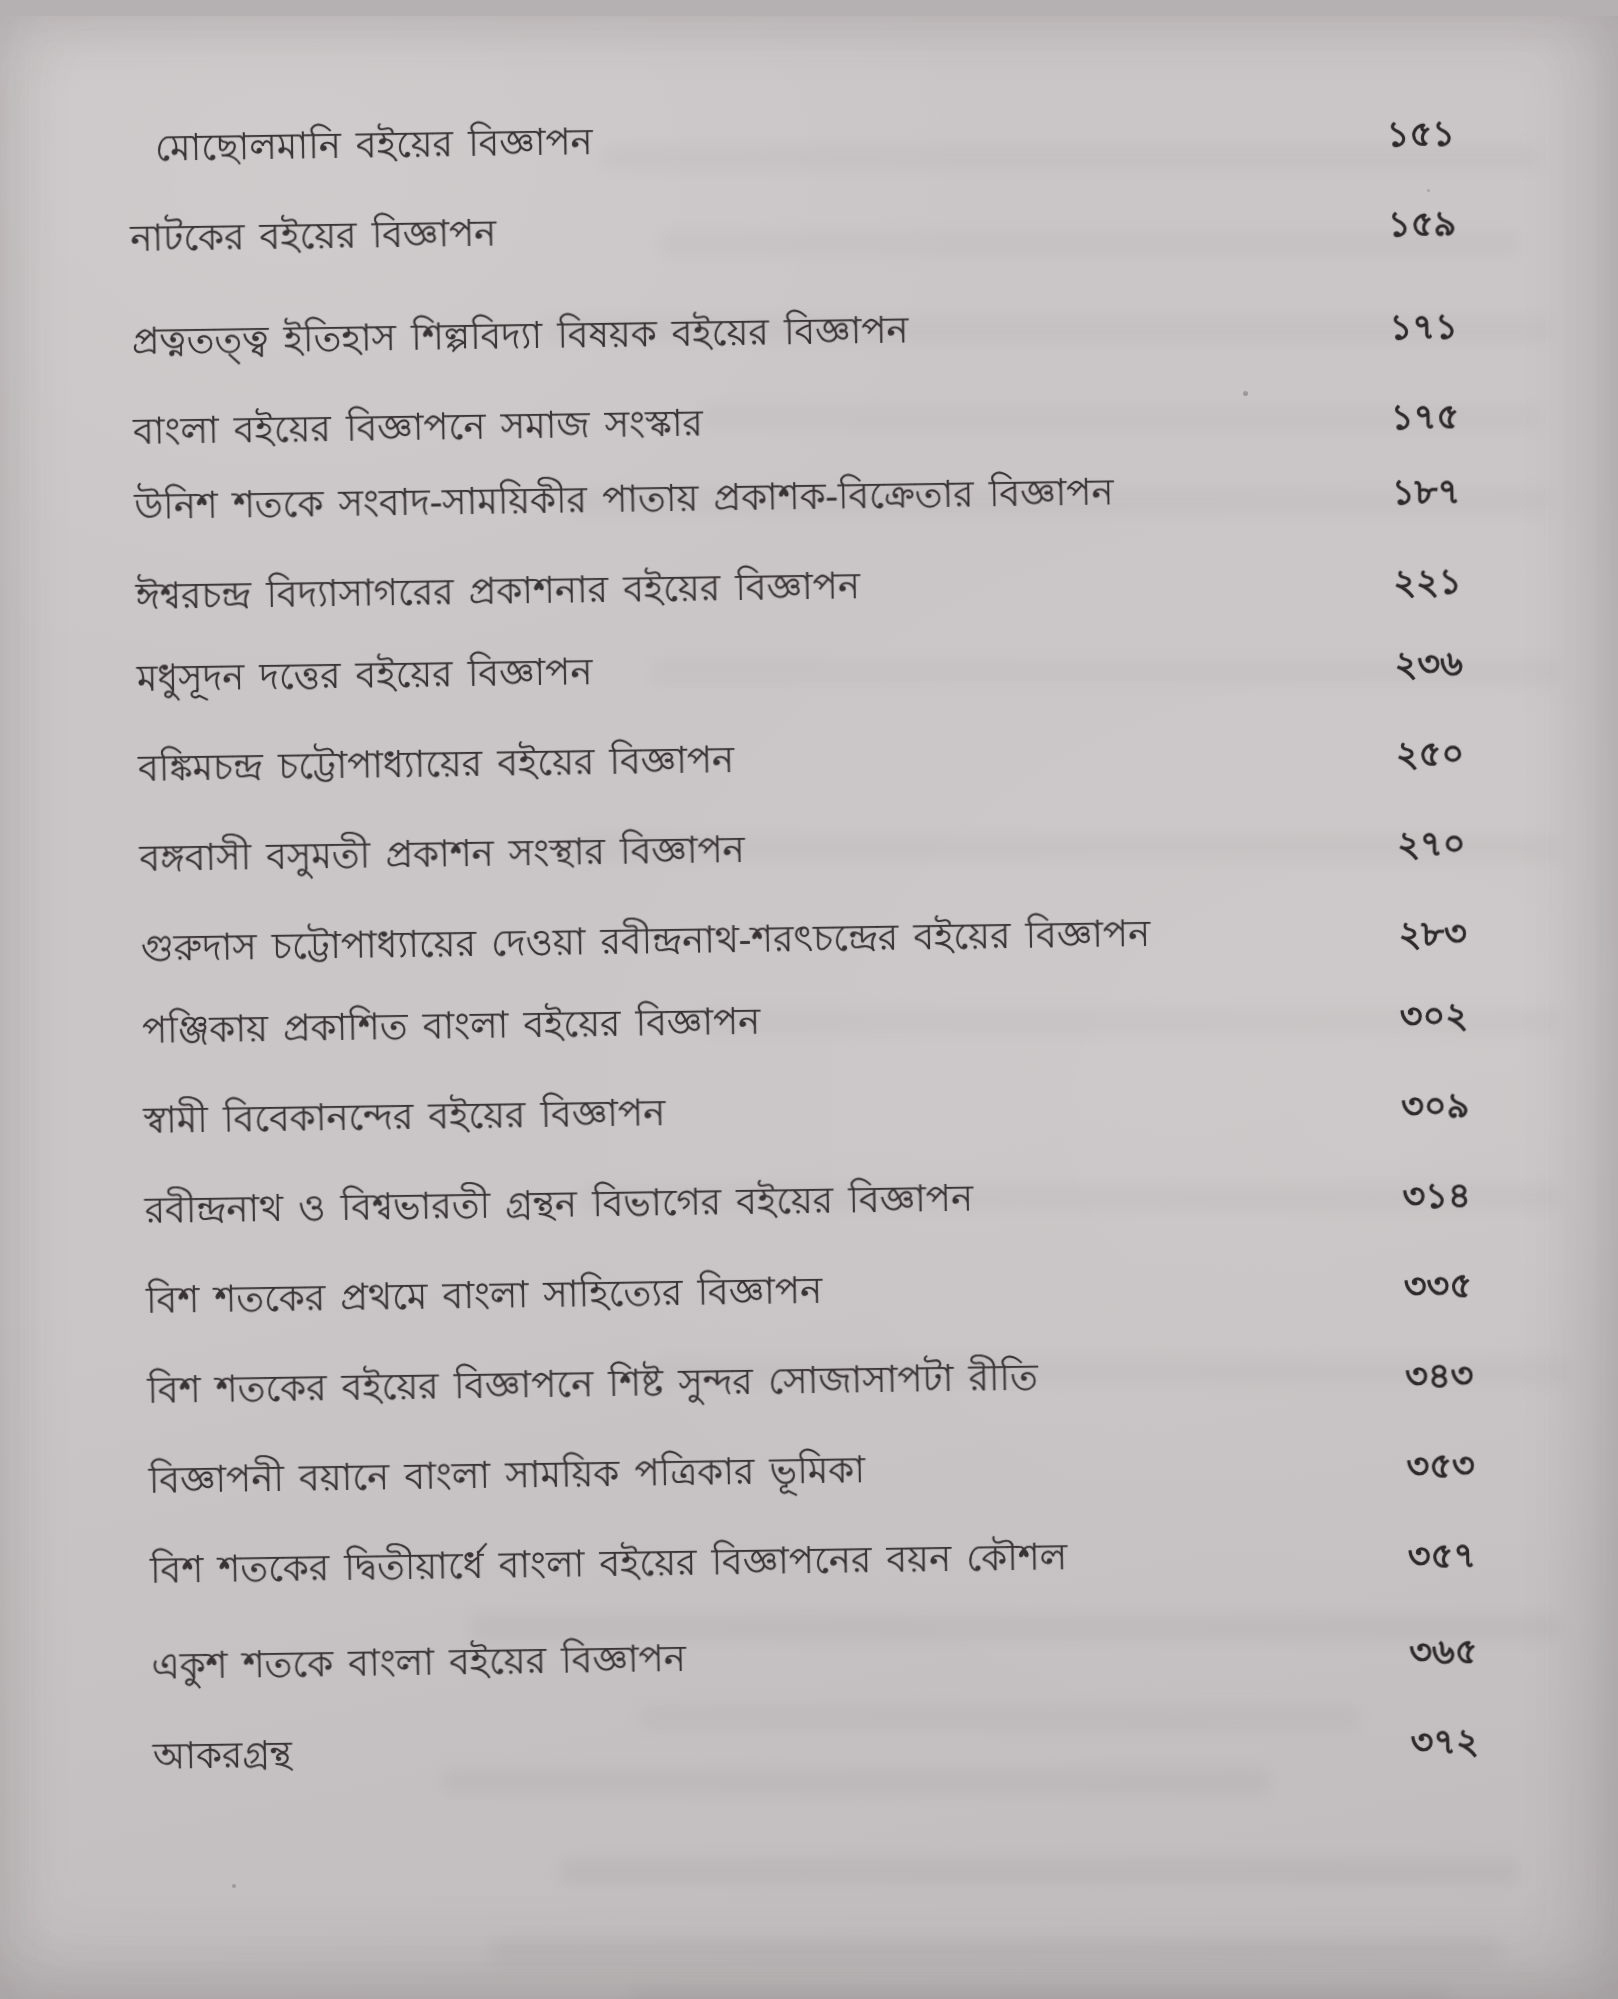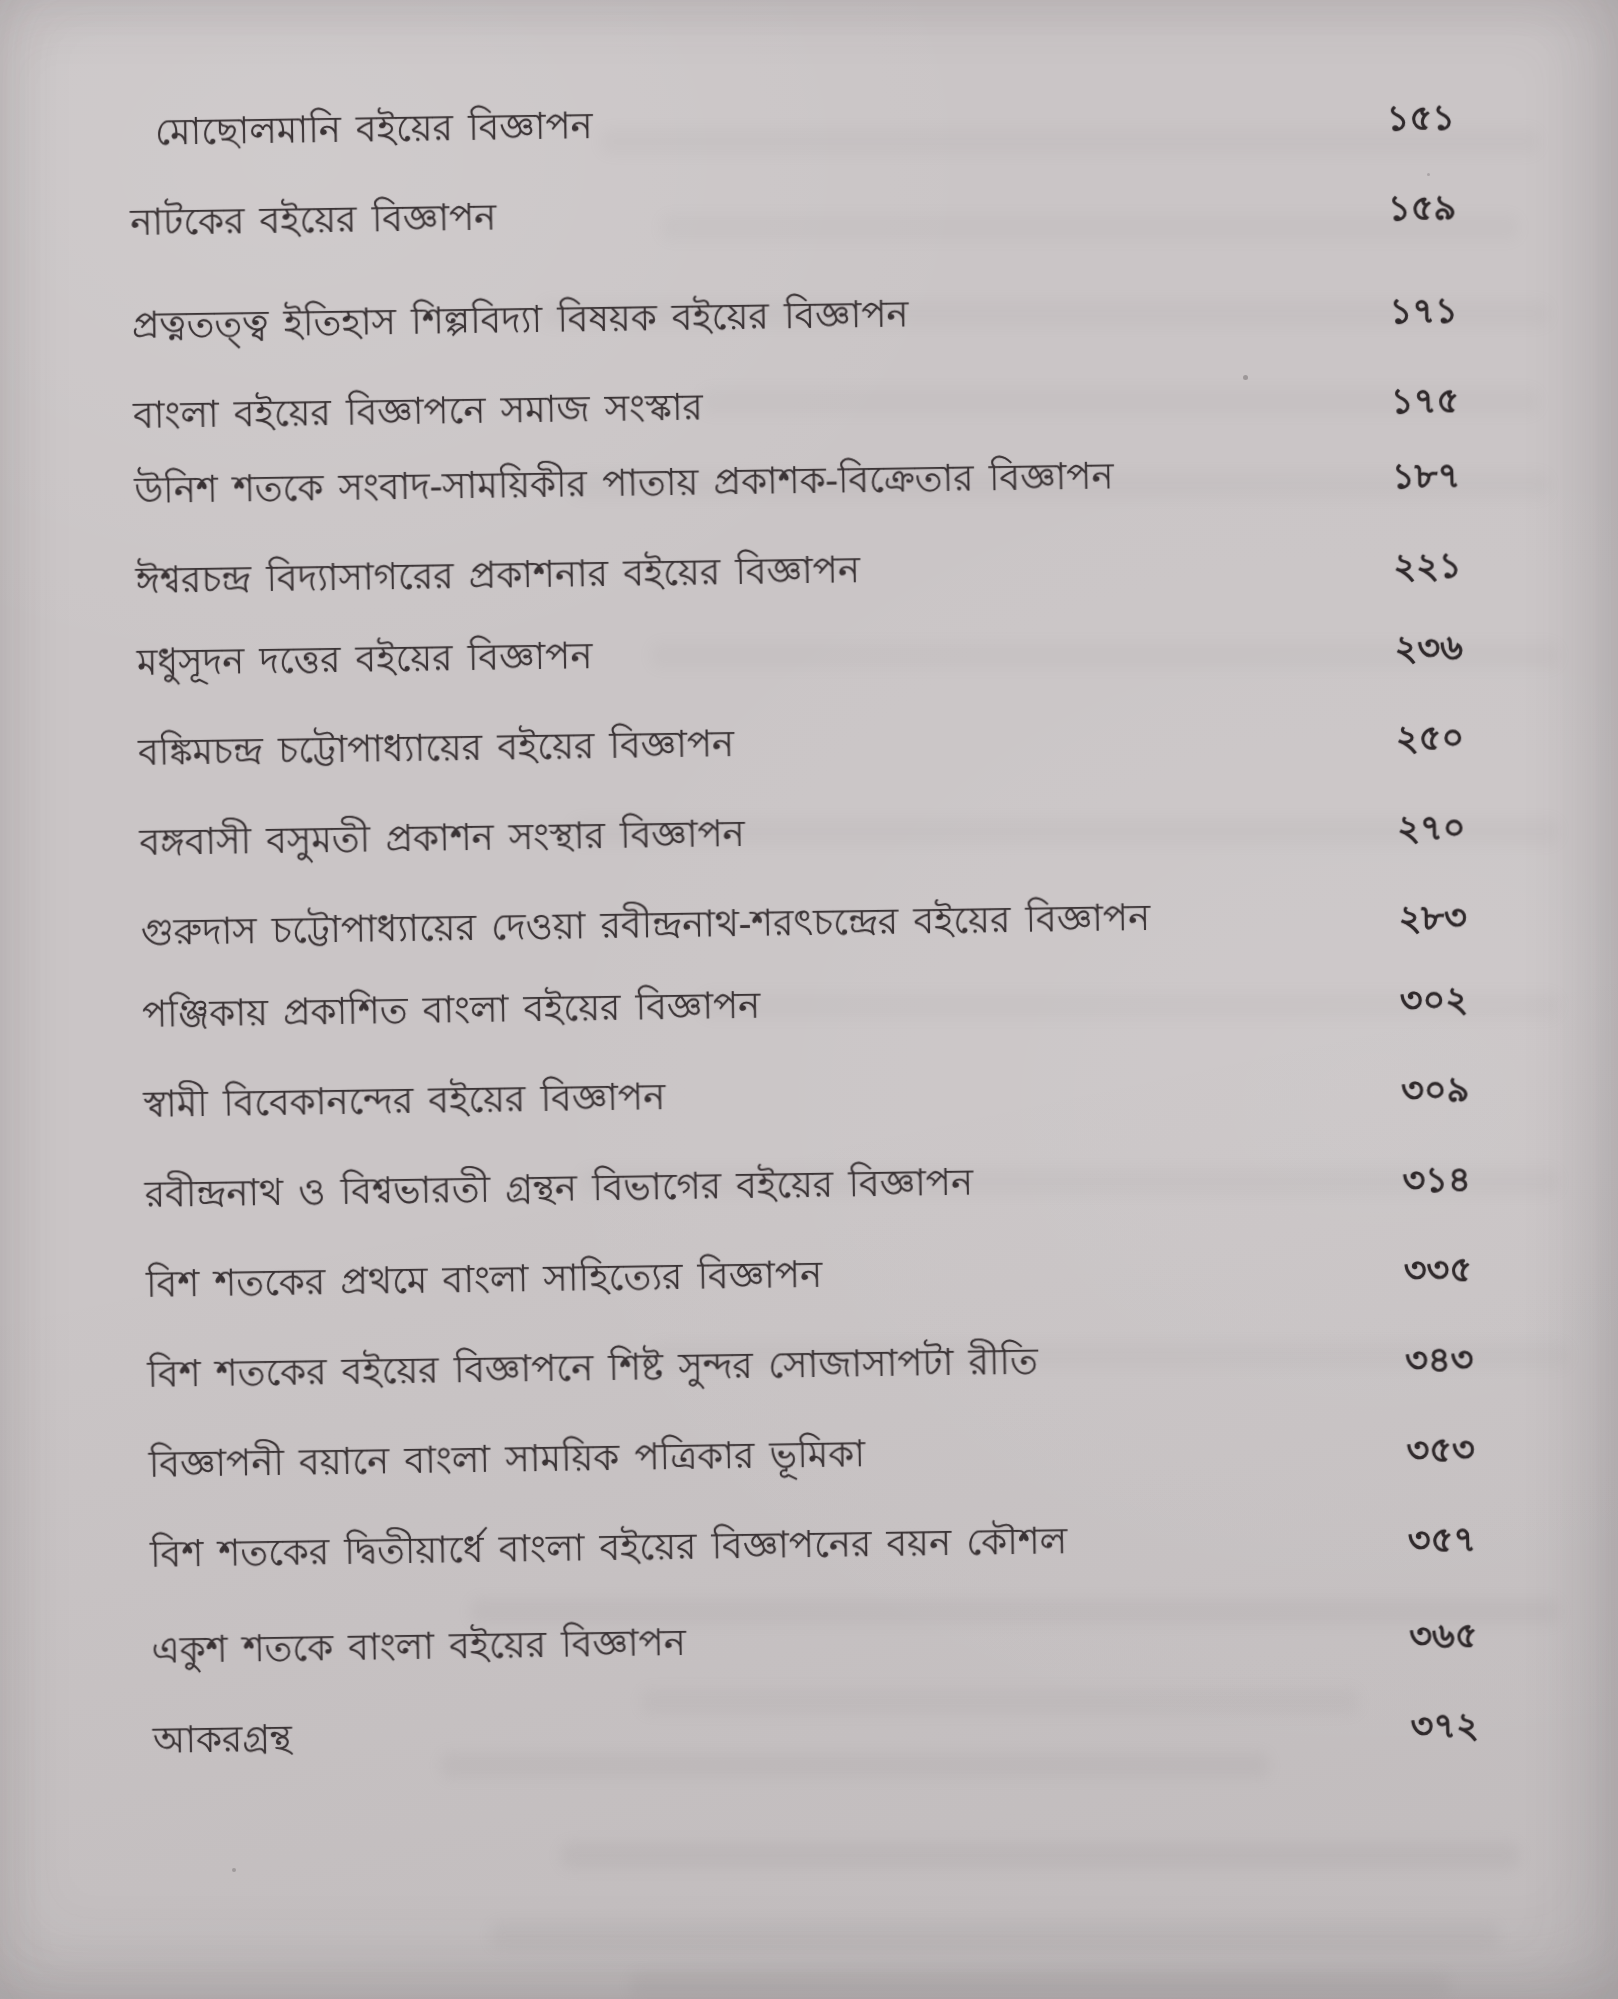--- a/index.html
+++ b/index.html
@@ -17,20 +17,21 @@
     position:absolute;inset:0;
     background:
       radial-gradient(1200px 900px at 18% 8%, rgba(255,255,255,.10), rgba(255,255,255,0) 60%),
       radial-gradient(1400px 1100px at 85% 55%, rgba(255,255,255,.07), rgba(255,255,255,0) 65%),
       linear-gradient(168deg, rgba(0,0,0,0) 55%, rgba(60,55,57,.07) 100%),
       var(--paper);
     box-shadow:
       inset -28px 0 70px rgba(80,74,76,.14),
       inset 0 -34px 80px rgba(80,74,76,.10),
       inset 14px 0 50px rgba(80,74,76,.06);
+    margin-top: 16px;
   }
   
   .bleed{position:absolute;inset:0;}
   .ghost{
     position:absolute;height:27px;border-radius:10px;
     background:#837d7f;filter:blur(7px);
   }
   .g1 {left:600px;top:128px;width:940px;opacity:.06;}
   .g2 {left:660px;top:214px;width:860px;opacity:.055;}
   .g3 {left:540px;top:300px;width:1010px;opacity:.06;}

